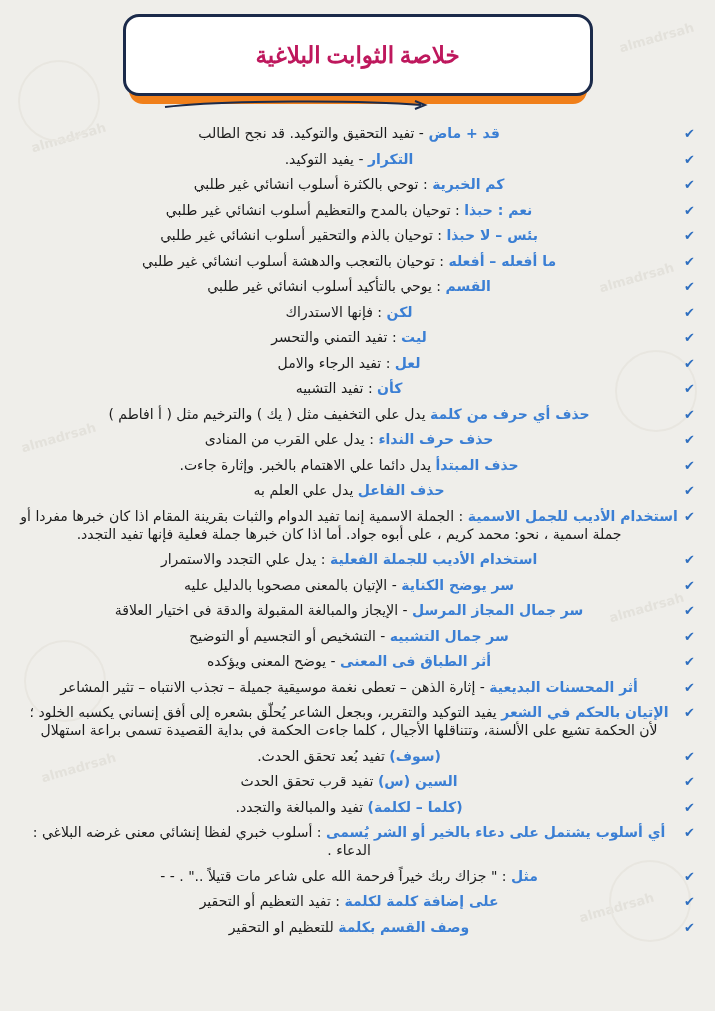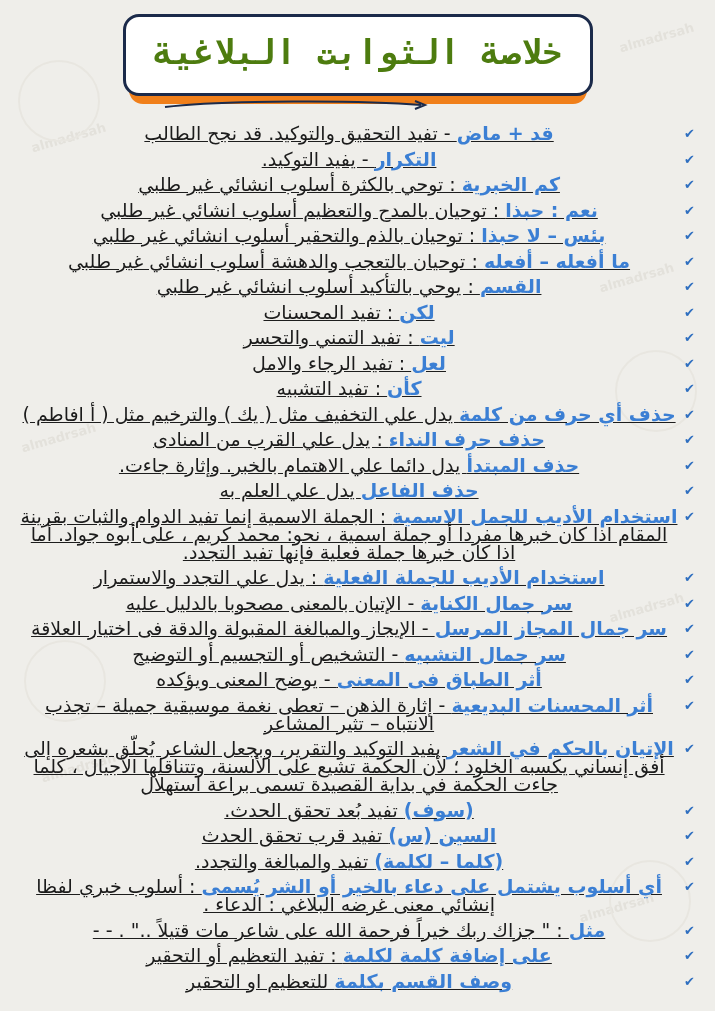--- a/index.html
+++ b/index.html
@@ -69,24 +69,24 @@
     right: 0;
     height: 76px;
     background: #ffffff;
     border: 3px solid #1b2a4a;
     border-radius: 16px;
     display: flex;
     align-items: center;
     justify-content: center;
   }
   .title-text {
-    font-family: Liberation Mono, monospace;
-    font-size: 34px;
+    font-family: Liberation Serif, serif;
+    font-size: 23px;
     font-weight: bold;
-    color: #4d7c0f;
+    color: #be185d;
     letter-spacing: 0px;
     line-height: 1;
     direction: rtl;
   }
   .title-underline {
     position: absolute;
     bottom: -2px;
     left: 40px;
     width: 270px;
     height: 14px;
@@ -110,25 +110,24 @@
     flex: 0 0 auto;
     color: #2f6fc0;
     font-size: 13px;
     line-height: 17px;
     margin-left: 6px;
     margin-top: 1px;
   }
   .row .body {
     flex: 1 1 auto;
     text-align: right;
-    font-size: 19px;
+    font-size: 14px;
     line-height: 18px;
     color: #1d1d1d;
     direction: rtl;
-    text-decoration: underline;
   }
   .row.center .body { text-align: center; }
   .lead {
     color: #3b7fd4;
     font-weight: bold;
   }
   .rest { color: #1b1b1b; }
   .just .body {
     text-align: justify;
     text-align-last: center;
@@ -191,21 +190,21 @@
       <div class="row center">
         <span class="check">✔</span>
         <span class="body"><span class="lead">ما أفعله – أفعله</span><span class="rest"> : توحيان بالتعجب والدهشة أسلوب انشائي غير طلبي</span></span>
       </div>
       <div class="row center">
         <span class="check">✔</span>
         <span class="body"><span class="lead">القسم</span><span class="rest"> : يوحي بالتأكيد  أسلوب انشائي غير طلبي</span></span>
       </div>
       <div class="row center">
         <span class="check">✔</span>
-        <span class="body"><span class="lead">لكن</span><span class="rest"> : تفيد المحسنات</span></span>
+        <span class="body"><span class="lead">لكن</span><span class="rest"> : فإنها الاستدراك</span></span>
       </div>
       <div class="row center">
         <span class="check">✔</span>
         <span class="body"><span class="lead">ليت</span><span class="rest"> : تفيد التمني والتحسر</span></span>
       </div>
       <div class="row center">
         <span class="check">✔</span>
         <span class="body"><span class="lead">لعل</span><span class="rest"> : تفيد الرجاء والامل</span></span>
       </div>
       <div class="row center">
@@ -231,21 +230,21 @@
       <div class="row center just">
         <span class="check">✔</span>
         <span class="body"><span class="lead">استخدام الأديب للجمل الاسمية</span><span class="rest"> : الجملة الاسمية إنما تفيد الدوام والثبات بقرينة المقام اذا كان خبرها مفردا أو جملة اسمية ، نحو: محمد كريم ، على أبوه جواد. أما اذا كان خبرها جملة فعلية فإنها تفيد التجدد.</span></span>
       </div>
       <div class="row center">
         <span class="check">✔</span>
         <span class="body"><span class="lead">استخدام الأديب للجملة الفعلية</span><span class="rest"> : يدل علي التجدد والاستمرار</span></span>
       </div>
       <div class="row center">
         <span class="check">✔</span>
-        <span class="body"><span class="lead">سر جمال الكناية</span><span class="rest"> - الإتيان بالمعنى مصحوبا بالدليل عليه</span></span>
+        <span class="body"><span class="lead">سر يوضح الكناية</span><span class="rest"> - الإتيان بالمعنى مصحوبا بالدليل عليه</span></span>
       </div>
       <div class="row center">
         <span class="check">✔</span>
         <span class="body"><span class="lead">سر جمال المجاز المرسل</span><span class="rest"> - الإيجاز والمبالغة المقبولة والدقة فى اختيار العلاقة</span></span>
       </div>
       <div class="row center">
         <span class="check">✔</span>
         <span class="body"><span class="lead">سر جمال التشبيه</span><span class="rest"> - التشخيص أو التجسيم أو التوضيح</span></span>
       </div>
       <div class="row center">

